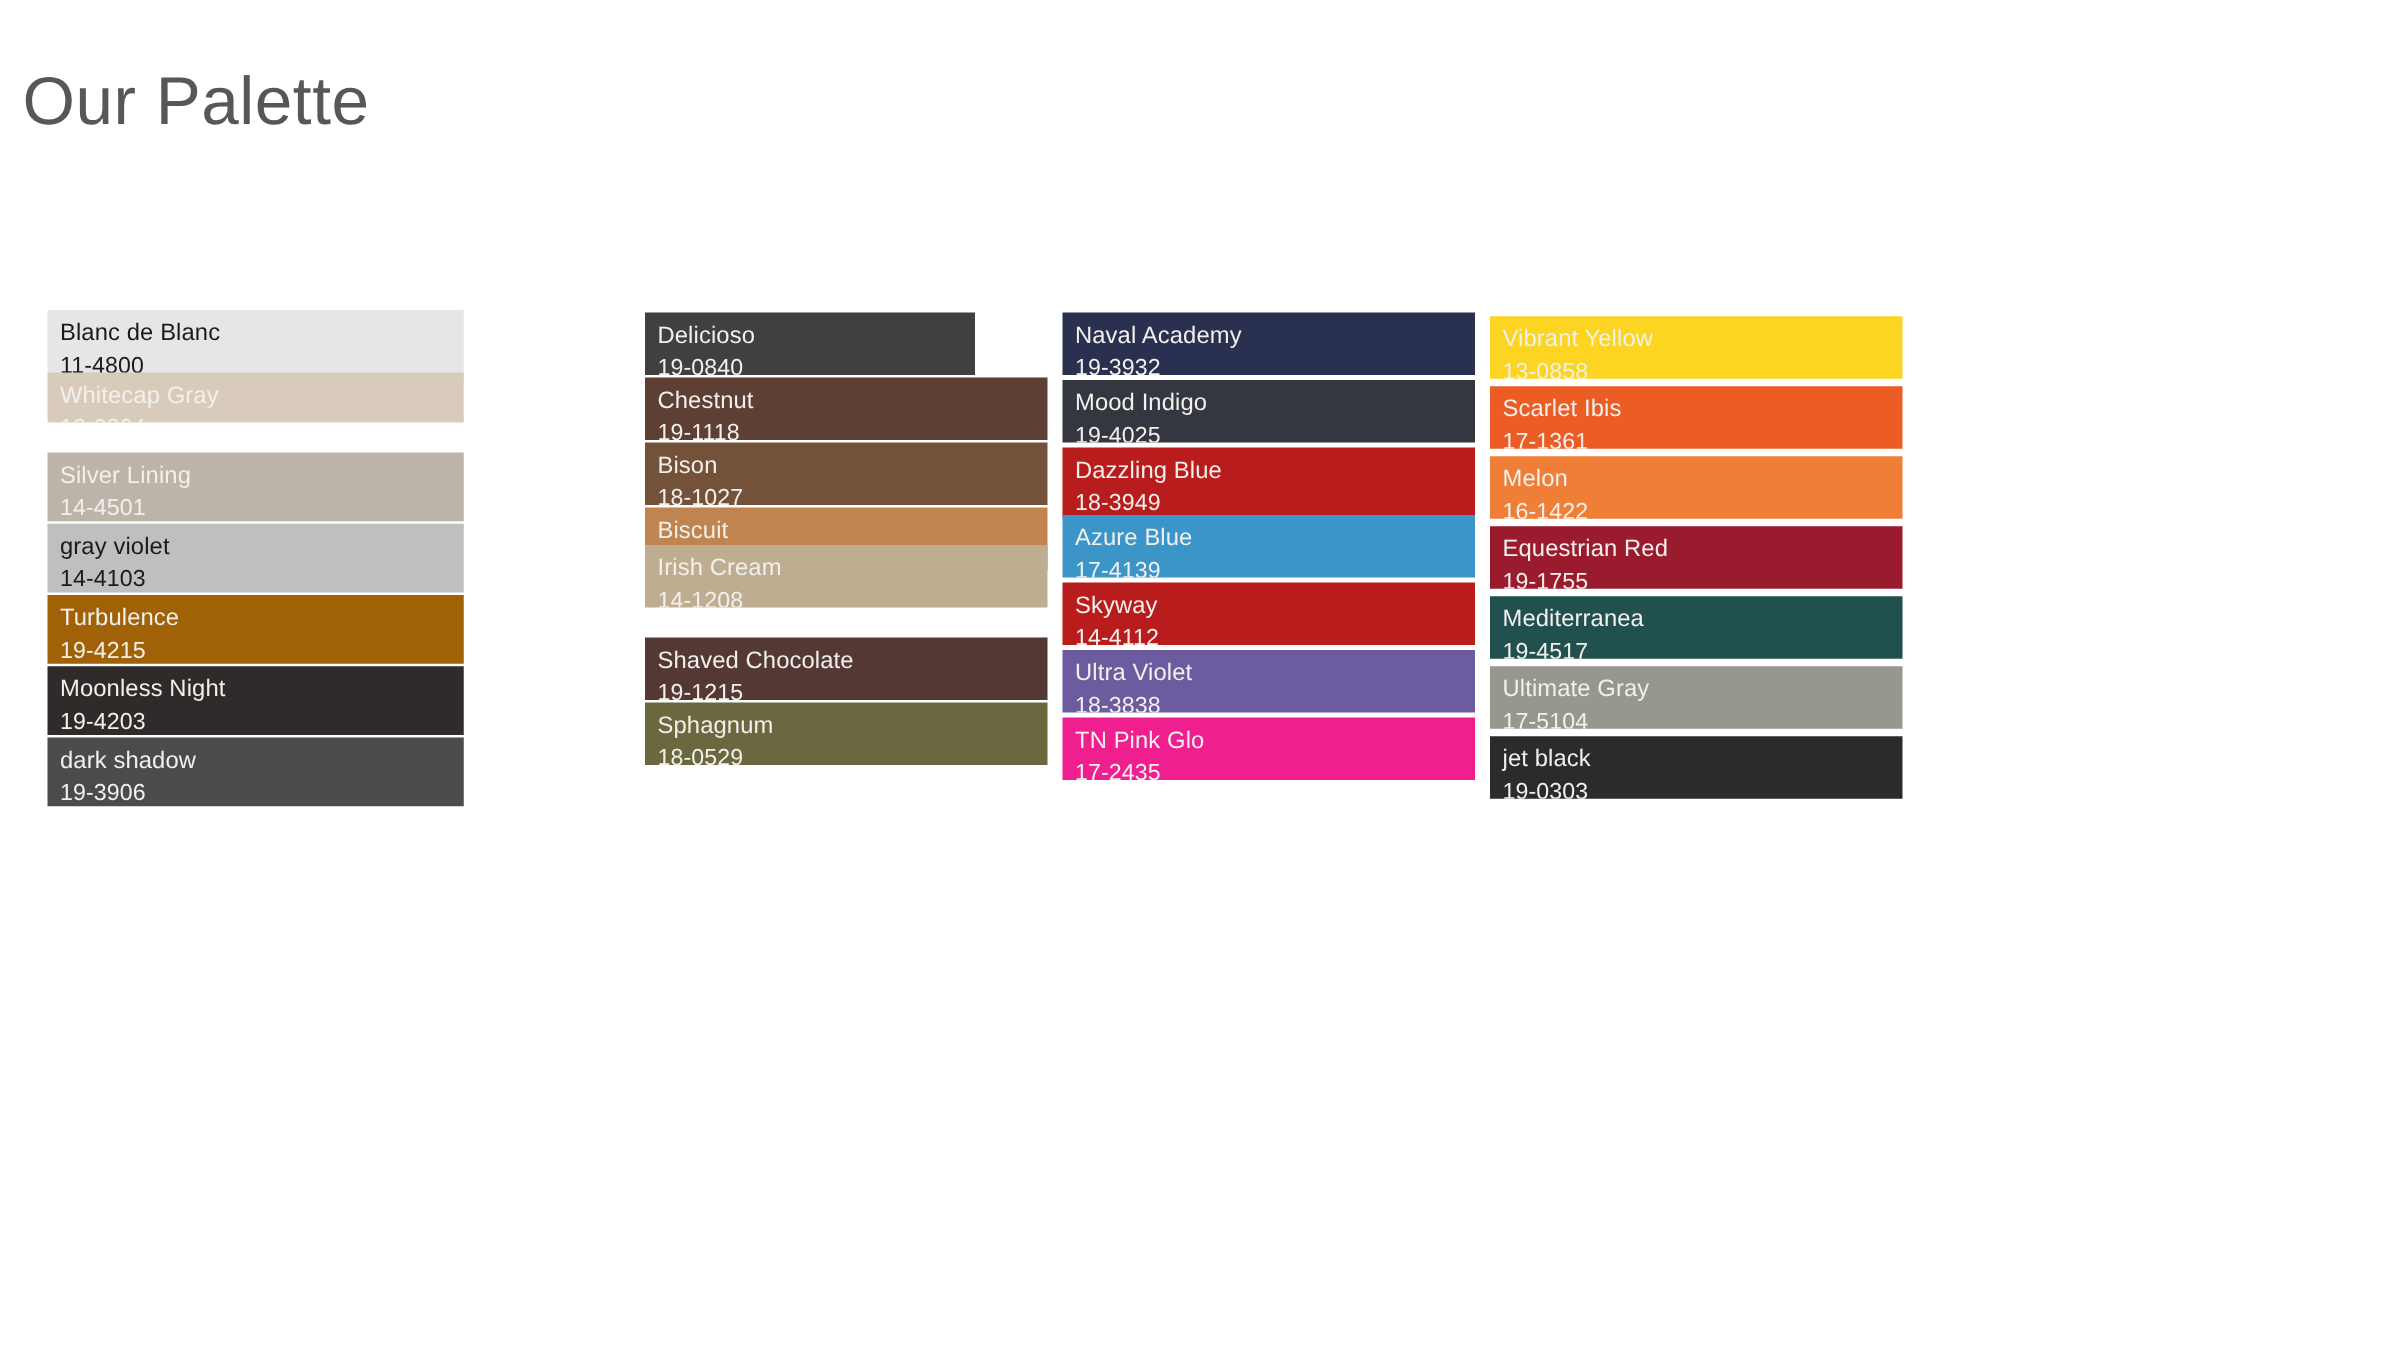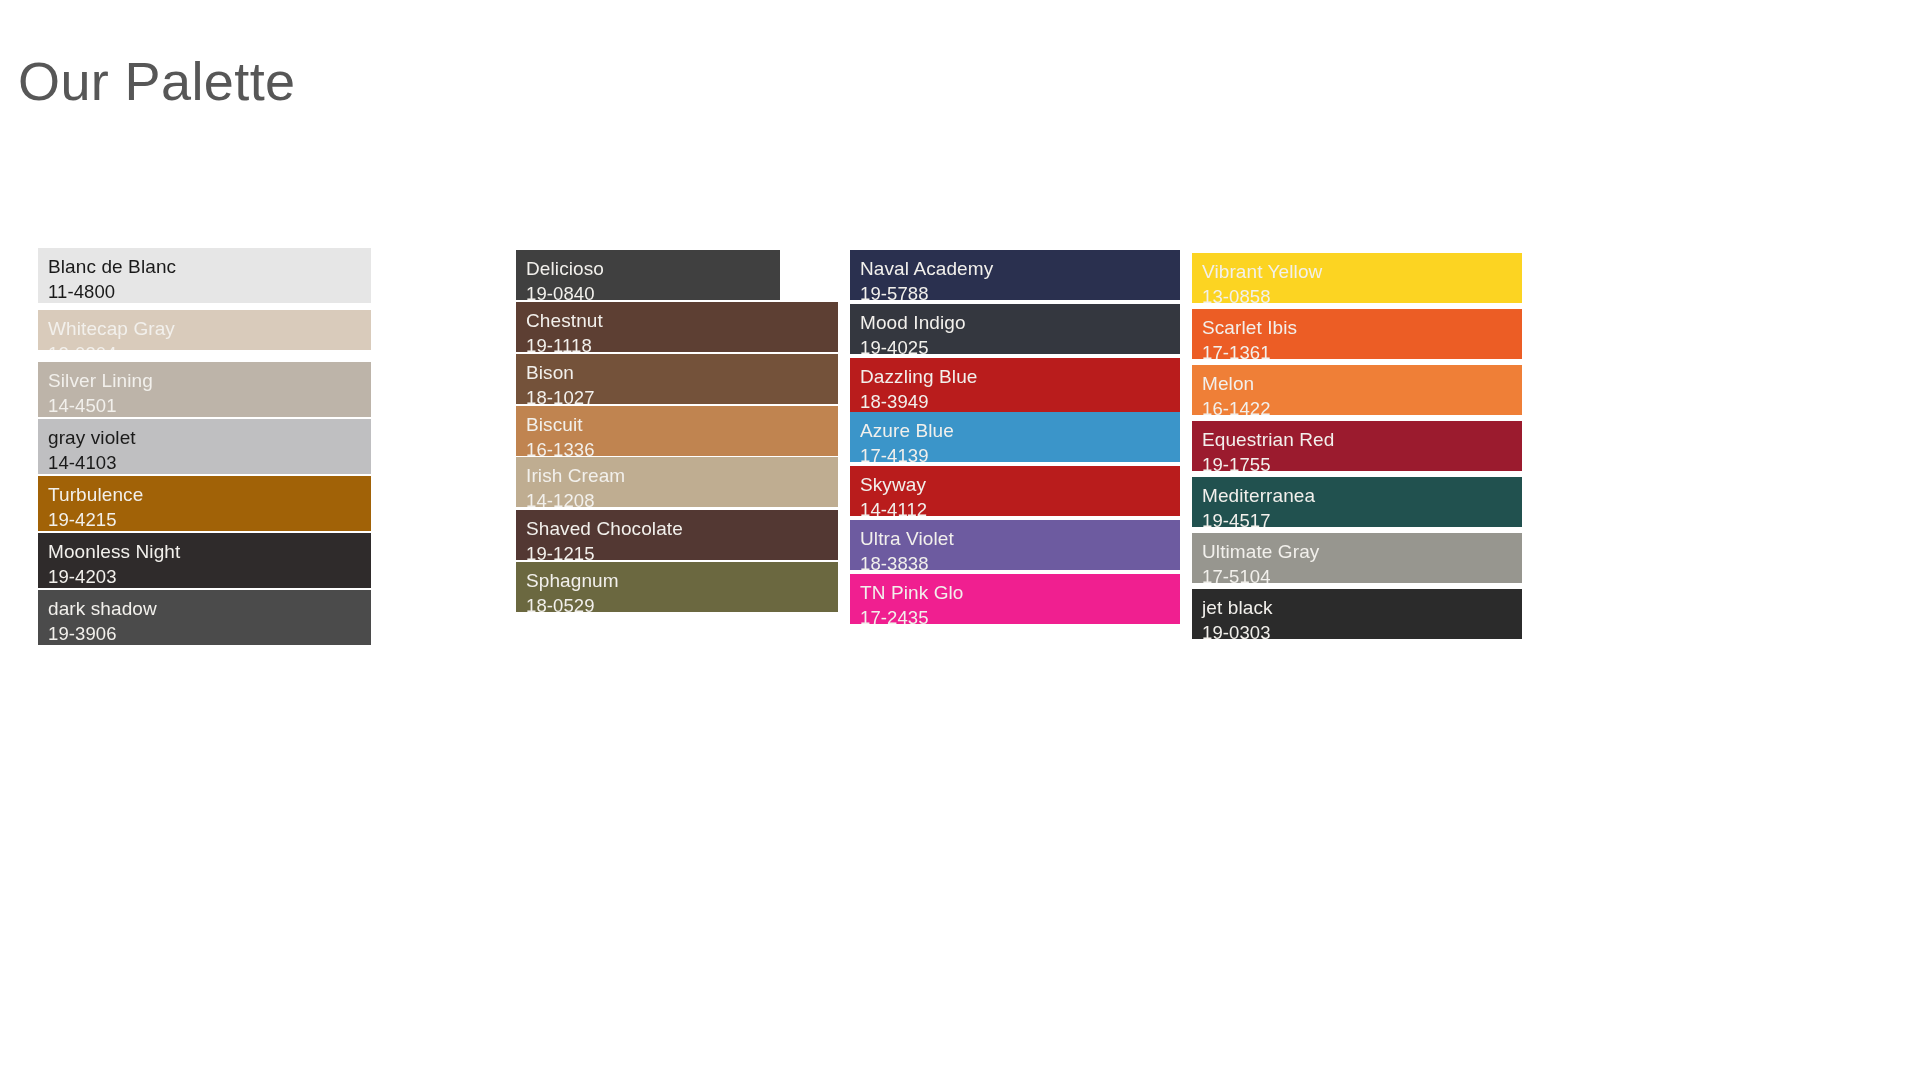--- a/index.html
+++ b/index.html
@@ -80,21 +80,21 @@
 <body style="background: rgb(255, 255, 255);">
 
 <h1 id="page-title" style="color: rgb(87, 87, 87);">Our Palette</h1>
 
 <div id="palette-board">
     <div class="palette-column" style="left: 38px;">
       <div class="swatch txt-dark" style="background: rgb(230, 230, 230); width: 333px; height: 55px; top: 248px;">
         <span class="swatch-name">Blanc de Blanc</span>
         <span class="swatch-code">11-4800</span>
       </div>
-      <div class="swatch txt-light" style="background: rgb(217, 203, 187); width: 333px; height: 40px; top: 310px;">
+      <div class="swatch txt-light" style="background: rgb(217, 203, 187); width: 333px; height: 40px; top: 298px;">
         <span class="swatch-name">Whitecap Gray</span>
         <span class="swatch-code">12-0304</span>
       </div>
       <div class="swatch txt-light" style="background: rgb(189, 180, 169); width: 333px; height: 55px; top: 362px;">
         <span class="swatch-name">Silver Lining</span>
         <span class="swatch-code">14-4501</span>
       </div>
       <div class="swatch txt-dark" style="background: rgb(191, 191, 193); width: 333px; height: 55px; top: 419px;">
         <span class="swatch-name">gray violet</span>
         <span class="swatch-code">14-4103</span>
@@ -122,37 +122,37 @@
         <span class="swatch-code">19-1118</span>
       </div>
       <div class="swatch txt-light" style="background: rgb(116, 82, 58); width: 322px; height: 50px; top: 354px;">
         <span class="swatch-name">Bison</span>
         <span class="swatch-code">18-1027</span>
       </div>
       <div class="swatch txt-light" style="background: rgb(192, 132, 80); width: 322px; height: 50px; top: 406px;">
         <span class="swatch-name">Biscuit</span>
         <span class="swatch-code">16-1336</span>
       </div>
-      <div class="swatch txt-light" style="background: rgb(191, 173, 145); width: 322px; height: 50px; top: 457px;">
+      <div class="swatch txt-light" style="background: rgb(191, 173, 145); width: 322px; height: 50px; top: 436px;">
         <span class="swatch-name">Irish Cream</span>
         <span class="swatch-code">14-1208</span>
       </div>
       <div class="swatch txt-light" style="background: rgb(83, 56, 51); width: 322px; height: 50px; top: 510px;">
         <span class="swatch-name">Shaved Chocolate</span>
         <span class="swatch-code">19-1215</span>
       </div>
       <div class="swatch txt-light" style="background: rgb(107, 104, 64); width: 322px; height: 50px; top: 562px;">
         <span class="swatch-name">Sphagnum</span>
         <span class="swatch-code">18-0529</span>
       </div>
     </div>
     <div class="palette-column" style="left: 850px;">
       <div class="swatch txt-light" style="background: rgb(42, 48, 79); width: 330px; height: 50px; top: 250px;">
         <span class="swatch-name">Naval Academy</span>
-        <span class="swatch-code">19-5788</span>
+        <span class="swatch-code">19-3932</span>
       </div>
       <div class="swatch txt-light" style="background: rgb(52, 55, 63); width: 330px; height: 50px; top: 304px;">
         <span class="swatch-name">Mood Indigo</span>
         <span class="swatch-code">19-4025</span>
       </div>
       <div class="swatch txt-light" style="background: #b91c1c; width: 330px; height: 57px; top: 358px;">
         <span class="swatch-name">Dazzling Blue</span>
         <span class="swatch-code">18-3949</span>
       </div>
       <div class="swatch txt-light" style="background: rgb(59, 149, 201); width: 330px; height: 50px; top: 412px;">

